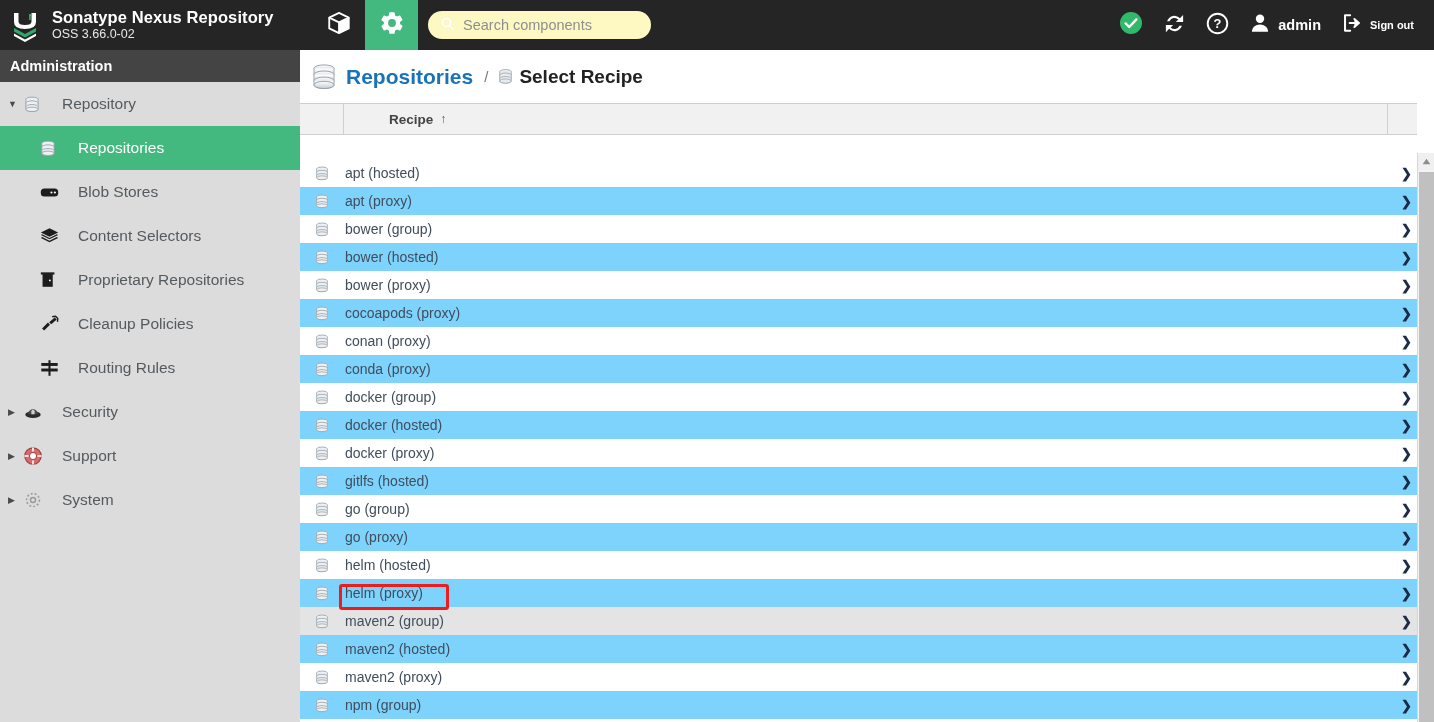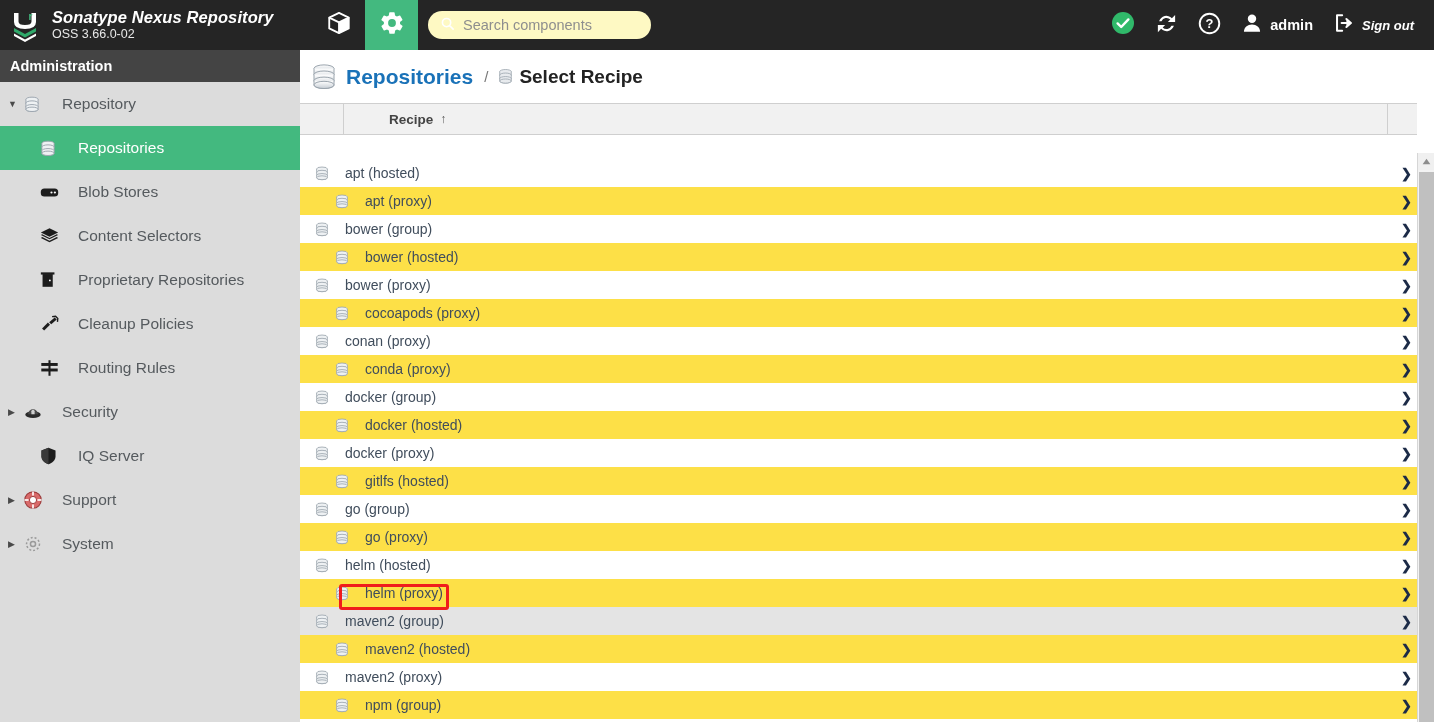--- a/index.html
+++ b/index.html
@@ -17,21 +17,20 @@
     width: 1434px; height: 50px;
     background: #252525;
     display: flex; align-items: center;
   }
   .brand { display: flex; align-items: center; padding-left: 10px; width: 300px; height: 50px; }
   .logo-mark { width: 34px; height: 34px; position: relative; flex: none; margin-right: 8px; }
   .brand-text { line-height: 1.05; }
   .brand-title {
     color: #ffffff; font-size: 16.5px; font-weight: bold; letter-spacing: .1px;
     white-space: nowrap;
-    font-style: italic;
   }
   .brand-sub { color: #e8e8e8; font-size: 12.5px; white-space: nowrap; margin-top: 1px; }
 
   .hdr-tabs { display: flex; height: 50px; align-items: stretch; margin-left: 12px; }
   .hdr-tab {
     width: 53px; height: 50px;
     display: flex; align-items: center; justify-content: center;
     position: relative; cursor: pointer;
   }
   .hdr-tab.active { background: #43B97F; }
@@ -56,21 +55,21 @@
     margin-left: auto; display: flex; align-items: center;
     height: 50px; padding-right: 14px; gap: 0px;
   }
   .hdr-icon-btn {
     display: flex; align-items: center; justify-content: center;
     height: 50px; padding: 0 10px; cursor: pointer;
   }
   .hdr-user { display: flex; align-items: center; gap: 7px; padding: 0 10px; height: 50px; cursor: pointer; }
   .hdr-user-name { color: #ffffff; font-size: 14.5px; font-weight: bold; }
   .hdr-signout { display: flex; align-items: center; gap: 7px; padding: 0 6px 0 10px; height: 50px; cursor: pointer; }
-  .hdr-signout-label { color: #ffffff; font-size: 13px; font-weight: bold; white-space: nowrap; font-style: italic; }
+  .hdr-signout-label { color: #ffffff; font-size: 11px; font-weight: bold; white-space: nowrap; }
 
   
   .sidebar {
     position: absolute; left: 0; top: 50px;
     width: 300px; height: 672px;
     background: #dcdcdc;
   }
   .sidebar-header {
     height: 32px; background: #444444;
     color: #ffffff; font-size: 14.5px; font-weight: bold;
@@ -122,21 +121,21 @@
   .gh-icoCol { width: 44px; }
   .gh-nameCol { width: 1044px; padding-left: 45px; }
   .gh-lastCol { flex: 1; border-right: none; }
   .sort-arrow { margin-left: 7px; font-size: 12px; color: #555; }
 
   .grid-body { position: relative; margin-top: 24px; }
   .row {
     height: 28px; display: flex; align-items: center;
     background: #ffffff; cursor: pointer; position: relative;
   }
-  .row.alt { background: #fde047; padding-left: 20px; }
+  .row.alt { background: #7dd3fc; }
   .row.hover { background: #e4e4e4; }
   .row-ico { width: 44px; display: flex; align-items: center; justify-content: center; flex: none; }
   .row-name {
     font-size: 14px; color: #404d5c; padding-left: 1px; white-space: nowrap;
   }
   .row-chev {
     position: absolute; right: 22px; top: 0; height: 28px;
     display: flex; align-items: center; justify-content: center;
     color: #1c2b47; font-size: 13px; font-weight: bold;
   }
@@ -350,29 +349,20 @@
         <div class="nav-item level0">
           <span class="nav-caret">▶</span>
           <span class="nav-ico">
             <svg width="18" height="17" viewBox="0 0 22 20">
               <ellipse cx="11" cy="12.6" rx="9.4" ry="4.2" fill="#2b2b2b"></ellipse>
               <path d="M5 12 a6 6 0 0 1 12 0 Z" fill="#4a4a4a"></path>
               <path d="M9 8.6 a2 2 0 0 1 4 0 v3.4 h-4 Z" fill="#cfcfcf"></path>
             </svg>
           </span>
           <span class="nav-label">Security</span>
-        </div>
-        <div class="nav-item level1">
-          <span class="nav-ico">
-            <svg width="17" height="18" viewBox="0 0 20 22">
-              <path d="M10 1 L18.6 4.2 v7 C18.6 16.2 14.6 19.6 10 21 C5.4 19.6 1.4 16.2 1.4 11.2 v-7 Z" fill="#1d1d1d"></path>
-              <path d="M10 1 L10 21 C5.4 19.6 1.4 16.2 1.4 11.2 v-7 Z" fill="#3a3a3a"></path>
-            </svg>
-          </span>
-          <span class="nav-label">IQ Server</span>
         </div>
         <div class="nav-item level0">
           <span class="nav-caret">▶</span>
           <span class="nav-ico">
             <svg width="18" height="18" viewBox="0 0 22 22">
               <circle cx="11" cy="11" r="10" fill="#d96a6a" stroke="#9c3b3b" stroke-width="1.4"></circle>
               <circle cx="11" cy="11" r="4.4" fill="#ffffff" stroke="#9c3b3b" stroke-width="1.2"></circle>
               <rect x="10" y="0.6" width="2" height="5" fill="#ffffff"></rect>
               <rect x="10" y="16.4" width="2" height="5" fill="#ffffff"></rect>
               <rect x="0.6" y="10" width="5" height="2" fill="#ffffff"></rect>

